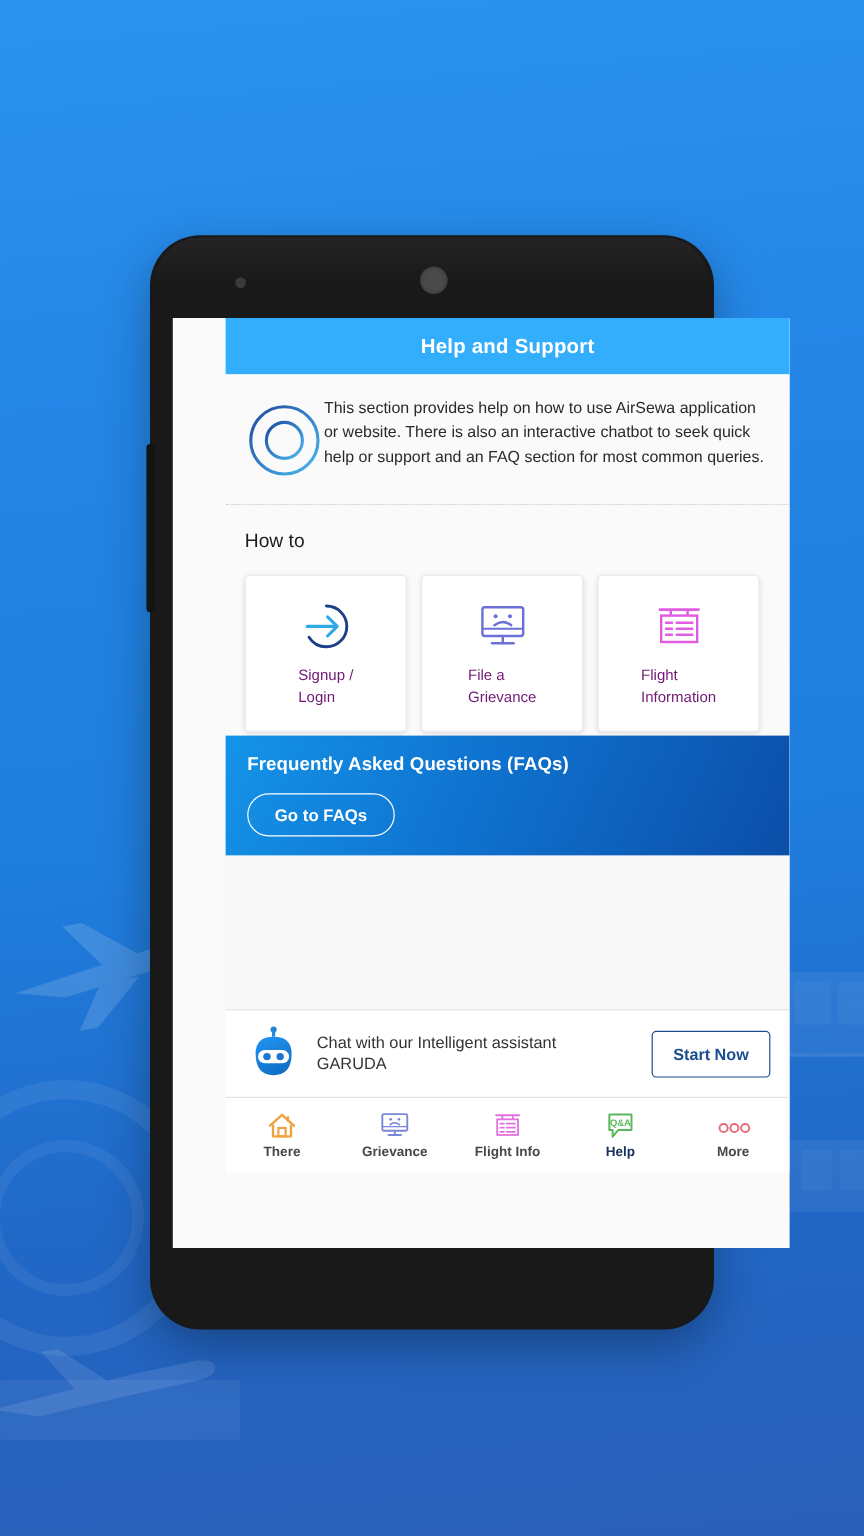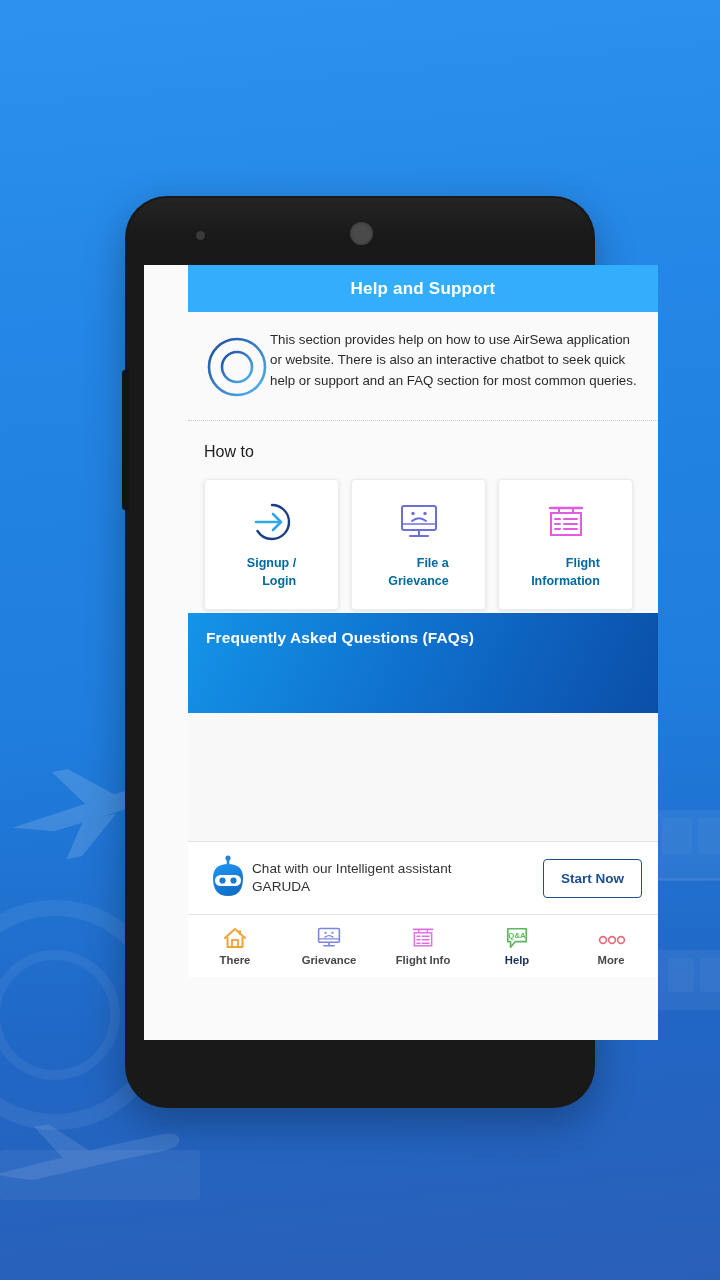--- a/index.html
+++ b/index.html
@@ -92,41 +92,41 @@
   }
   .card{
     flex:0 0 135px; height:131px; background:#fff; border-radius:4px;
     border:1px solid #ececec;
     box-shadow:0 1px 4px rgba(0,0,0,.10);
     display:flex; flex-direction:column; align-items:center; justify-content:center;
     padding:8px 6px;
   }
   .card-icon{ height:46px; display:flex; align-items:center; justify-content:center; margin-bottom:10px; }
   .card-label{
-    font-size:12.5px; font-weight:bold; color:#0369a1; text-align:right; line-height:1.38;
+    font-size:12.5px; font-weight:normal; color:#701a75; text-align:left; line-height:1.38;
   }
 
   .faq{
     margin-top:2px; height:100px; padding:16px 18px;
     background:linear-gradient(115deg,#1494e8 0%,#0f72cf 45%,#0b4ea8 100%);
     color:#fff;
   }
   .faq-title{ font-size:15.5px; font-weight:bold; letter-spacing:.1px; }
   .faq-btn{
     margin-top:14px; display:inline-flex; align-items:center; justify-content:center;
     height:36px; padding:0 22px; border:1.6px solid #fff; border-radius:20px;
     color:#fff; font-size:14px; font-weight:bold; background:transparent;
     font-family:"Liberation Sans", sans-serif; cursor:pointer;
   }
 
   .filler{ height:128px; background:#f8f8f8; }
 
   .chatbar{
     height:74px; background:#fff; border-top:1px solid #e3e3e3; border-bottom:1px solid #e3e3e3;
-    display:flex; align-items:center; padding:0 16px; 
+    display:flex; align-items:center; padding:0 16px; gap:12px;
   }
   .bot{ width:48px; height:48px; flex:0 0 48px; }
   .chat-text{ flex:1; font-size:13.6px; color:#333; line-height:1.35; }
   .start-btn{
     flex:0 0 auto; border:1.6px solid #1b4e8f; border-radius:4px;
     padding:11px 17px; color:#1b4e8f; font-size:13.5px; font-weight:bold;
     background:#fff; font-family:"Liberation Sans", sans-serif; cursor:pointer;
   }
 
   .navbar{
@@ -259,20 +259,21 @@
       <div class="card-label">
         <span>Flight</span><br>
         <span>Information</span>
       </div>
     </div>
 
   </div>
 
   <div class="faq">
     <div class="faq-title">Frequently Asked Questions (FAQs)</div>
+    <button class="faq-btn">Go to FAQs</button>
   </div>
 
   <div class="filler"></div>
 
   <div class="chatbar">
     <svg class="bot" viewBox="0 0 48 48">
       <defs>
         <linearGradient id="bot1" x1="0" y1="0" x2="0.4" y2="1">
           <stop offset="0" stop-color="#2196f3"></stop>
             <stop offset="1" stop-color="#1170c8"></stop>

